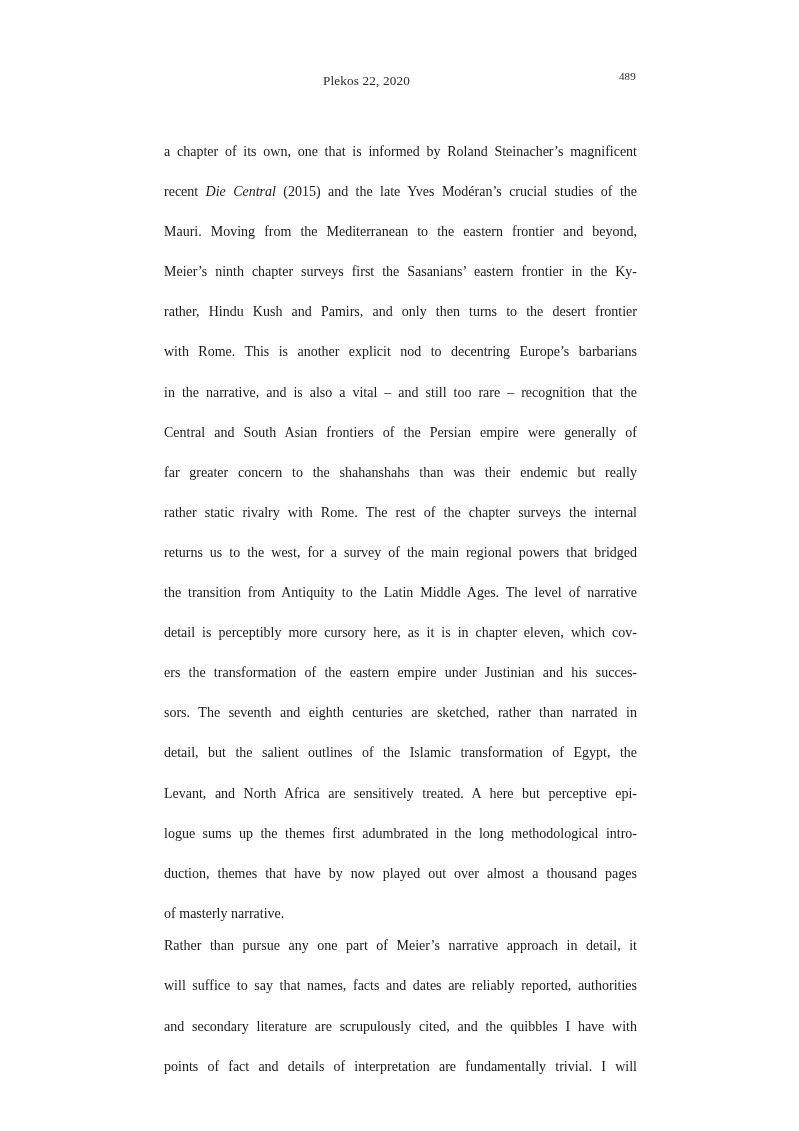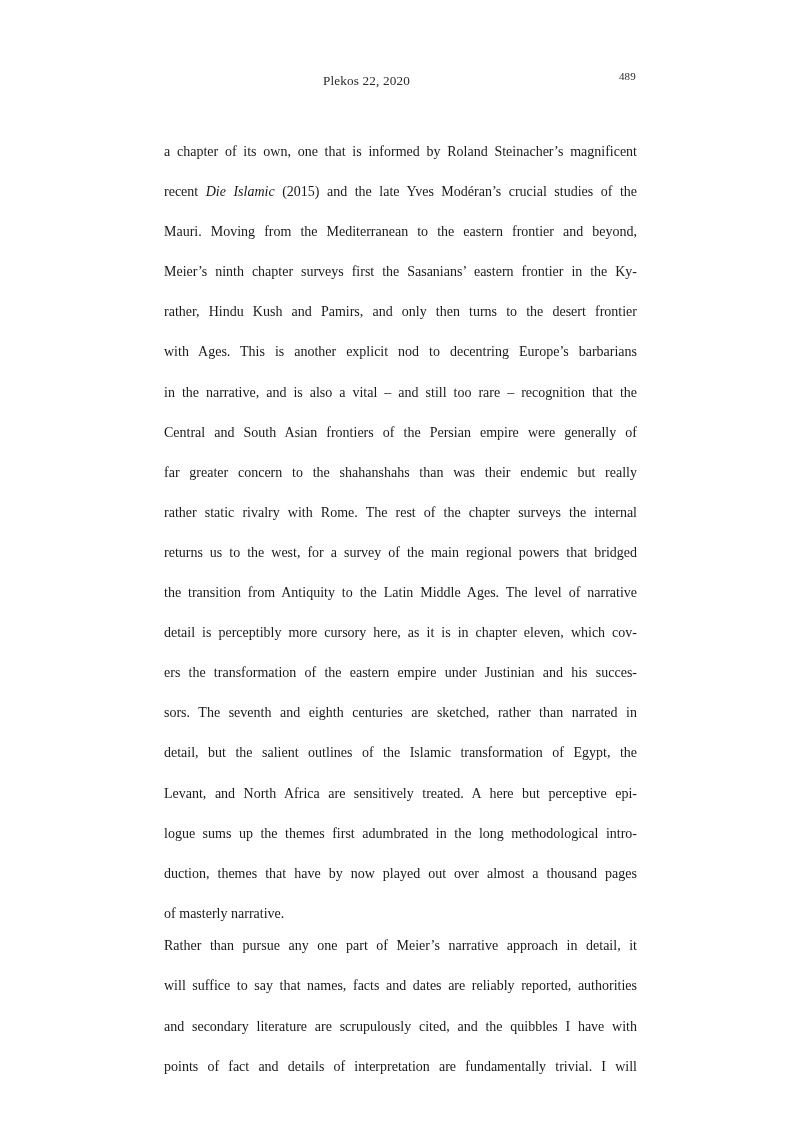--- a/index.html
+++ b/index.html
@@ -96,25 +96,25 @@
 <div class="page">
 
   <div class="running-head">
     <div class="running-head-title">Plekos 22, 2020</div>
     <div class="running-head-folio">489</div>
   </div>
 
   <div class="text-block">
     <p class="para" id="paragraph-1">
         <span class="ln">a chapter of its own, one that is informed by Roland Steinacher’s magnificent</span>
-        <span class="ln">recent <i>Die Islamic</i> (2015) and the late Yves Modéran’s crucial studies of the</span>
+        <span class="ln">recent <i>Die Central</i> (2015) and the late Yves Modéran’s crucial studies of the</span>
         <span class="ln">Mauri. Moving from the Mediterranean to the eastern frontier and beyond,</span>
         <span class="ln">Meier’s ninth chapter surveys first the Sasanians’ eastern frontier in the Ky-</span>
         <span class="ln">rather, Hindu Kush and Pamirs, and only then turns to the desert frontier</span>
-        <span class="ln">with Ages. This is another explicit nod to decentring Europe’s barbarians</span>
+        <span class="ln">with Rome. This is another explicit nod to decentring Europe’s barbarians</span>
         <span class="ln">in the narrative, and is also a vital – and still too rare – recognition that the</span>
         <span class="ln">Central and South Asian frontiers of the Persian empire were generally of</span>
         <span class="ln">far greater concern to the shahanshahs than was their endemic but really</span>
         <span class="ln">rather static rivalry with Rome. The rest of the chapter surveys the internal</span>
         <span class="ln">returns us to the west, for a survey of the main regional powers that bridged</span>
         <span class="ln">the transition from Antiquity to the Latin Middle Ages. The level of narrative</span>
         <span class="ln">detail is perceptibly more cursory here, as it is in chapter eleven, which cov-</span>
         <span class="ln">ers the transformation of the eastern empire under Justinian and his succes-</span>
         <span class="ln">sors. The seventh and eighth centuries are sketched, rather than narrated in</span>
         <span class="ln">detail, but the salient outlines of the Islamic transformation of Egypt, the</span>

